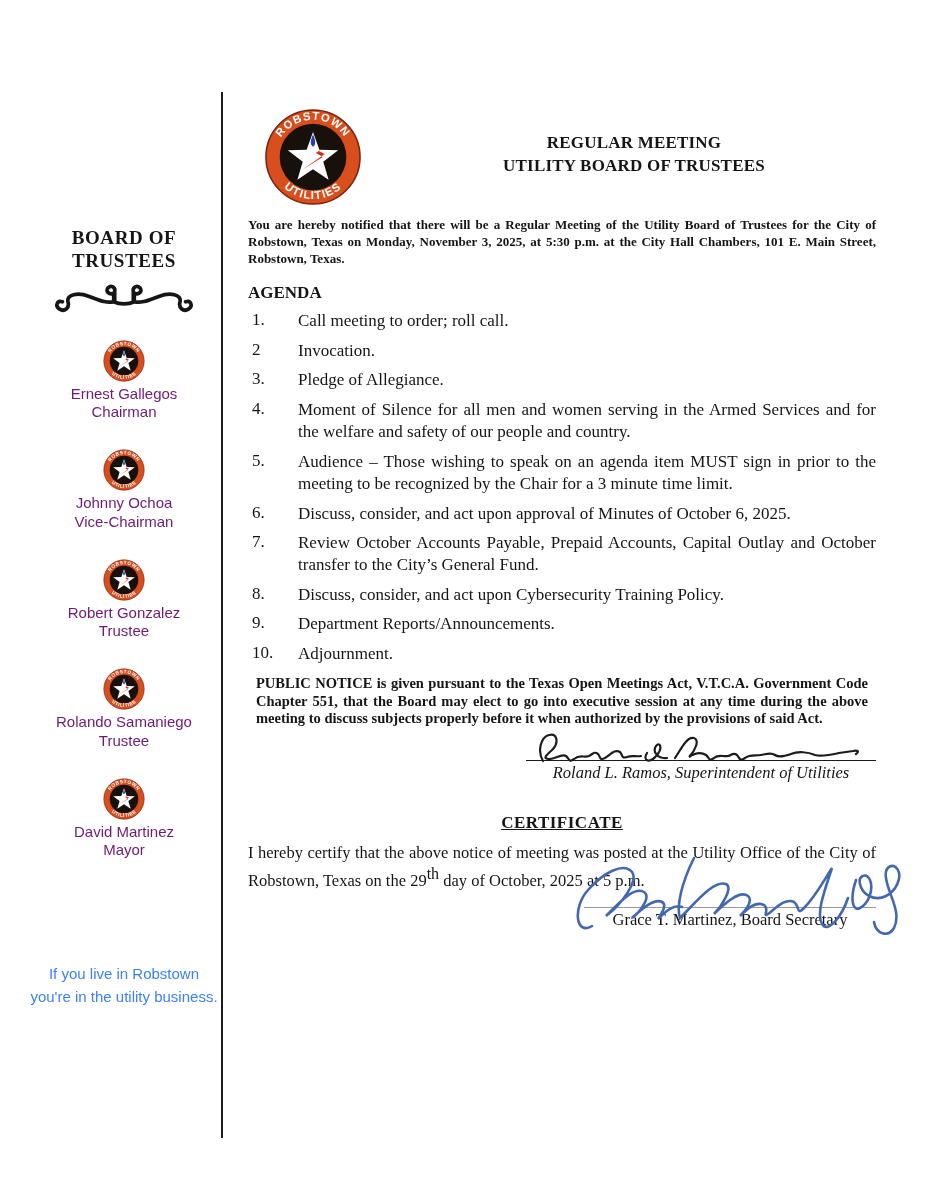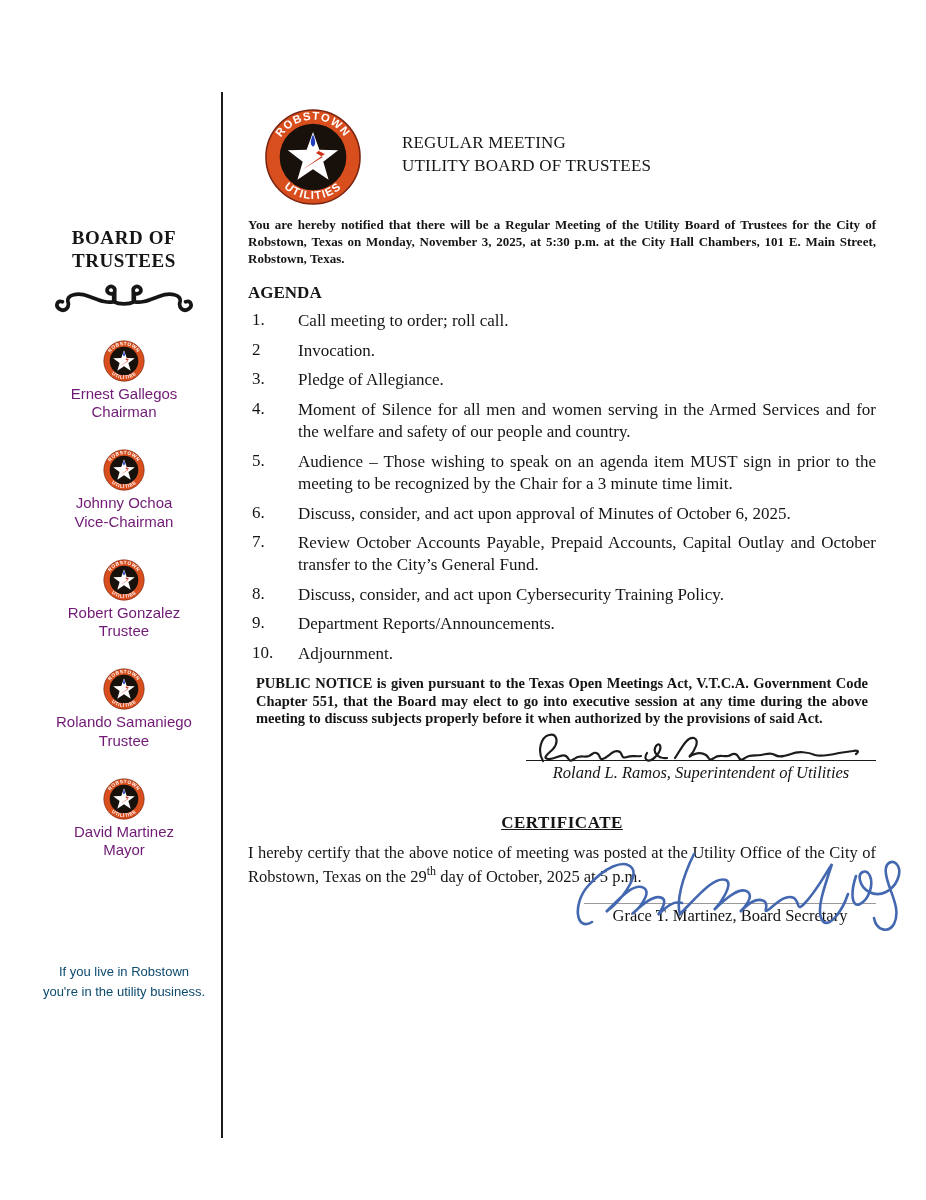--- a/index.html
+++ b/index.html
@@ -14,48 +14,48 @@
   .vline { position:absolute; left:221px; top:92px; width:2px; height:1046px; background:#1c1c1c; }
 
   
   .sidebar { position:absolute; left:26px; top:206px; width:196px; text-align:center;margin-top:21px; }
   .sb-heading { margin:0; font-size:19px; font-weight:bold; letter-spacing:.6px; line-height:1.2; }
   .sb-heading span { display:block; }
   .flourish { display:block; width:140px; height:30px; margin:10px auto 0; }
   .member { margin-top:27px; }
   .logo-sm { width:42px; height:42px; display:block; margin:0 auto 3px; }
   .m-name,.m-title { font-family:"Liberation Sans","DejaVu Sans",sans-serif; font-size:15px; color:#701a75; line-height:1.25; }
-  .tagline { margin-top:102px; font-family:"Liberation Sans","DejaVu Sans",sans-serif; font-size:13px; color:#0c4a6e; line-height:1.55; }
+  .tagline { margin-top:102px; font-family:"Liberation Sans","DejaVu Sans",sans-serif; font-size:15px; color:#3b82f6; line-height:1.55; }
   .tagline span { display:block; }
 
   
   .main { position:absolute; left:248px; top:108px; width:628px; }
   .header { display:flex; align-items:flex-start; }
   .logo-lg { width:98px; height:98px; margin-left:16px; flex:0 0 auto; }
-  .titles { flex:1; text-align:left; padding:24px 10px 0 40px; font-weight:normal; font-size:17px; line-height:1.35; letter-spacing:.2px; }
+  .titles { flex:1; text-align:center; padding:24px 10px 0 40px; font-weight:bold; font-size:17px; line-height:1.35; letter-spacing:.2px; }
 
   .notice { font-weight:bold; font-size:13px; line-height:1.32; text-align:justify; margin:10px 0 0; }
 
   .agenda-h { font-size:17px; font-weight:bold; margin:16px 0 7px; }
   .a-row { display:flex; margin-bottom:7px; }
   .a-row.gap { margin-top:7px; }
   .a-num { flex:0 0 46px; font-size:17px; padding-left:4px; }
   .a-text { flex:1; font-size:17px; line-height:1.32; text-align:justify; }
 
   .public-notice { font-weight:bold; font-size:14.5px; line-height:1.2; text-align:justify; margin:10px 8px 0; }
 
   .sig-block { width:350px; margin:2px 0 4px auto; position:relative;font-style:italic; }
   .sig-ink { display:block; width:332px; height:40px; margin:0 0 -9px 8px; }
   .sig-line { border-top:1.6px solid #1b1b1b; height:0; }
   .sig-label { font-size:16.5px; text-align:center; padding-top:2px; }
 
   .cert-h { text-align:center; font-size:17px; font-weight:bold; margin:30px 0 9px; }
   .cert-h .u { text-decoration:underline; letter-spacing:.5px; }
   .cert-text { font-size:16.5px; line-height:1.3; margin:0; text-align:justify; }
-  .cert-text sup { font-size:12px; }
+  .cert-text sup { font-size:16px; }
 
   .cert-sig { position:relative; width:292px; margin:16px 0 0 auto; }
   .grace-ink { position:absolute; left:-18px; bottom:-8px; width:350px; height:94px; pointer-events:none; z-index:2; }
   .sig-line-gray { border-top:1.5px solid #9a9a9a; height:0; }
 </style>
 </head>
 <body>
 
 <div class="page">
 

